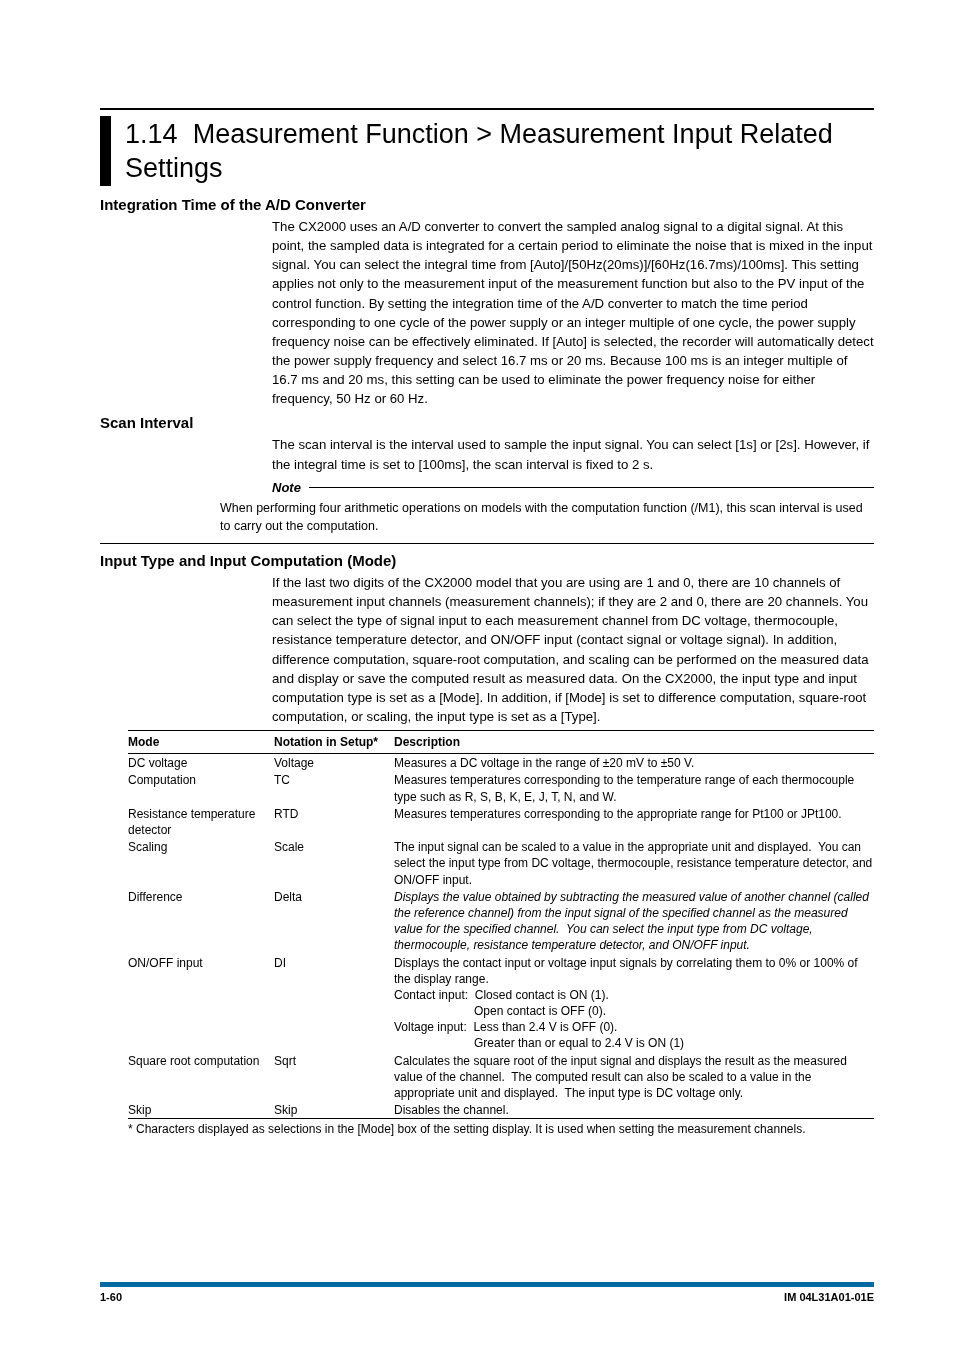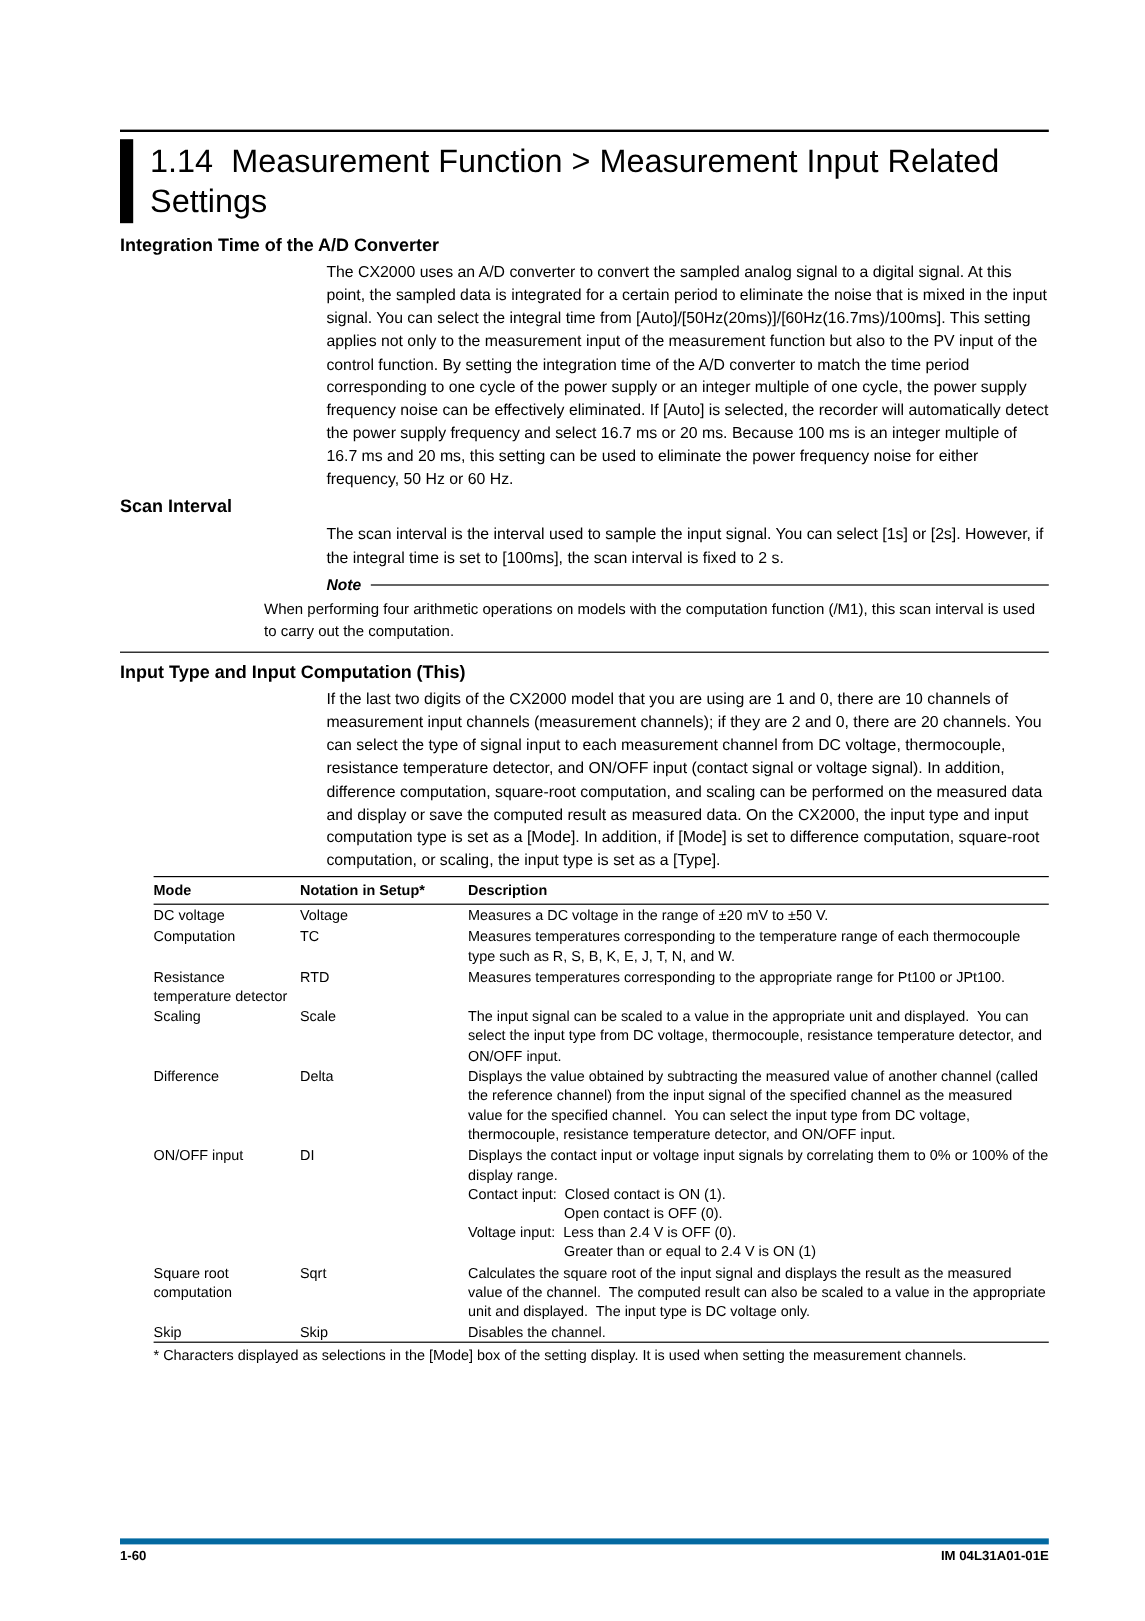--- a/index.html
+++ b/index.html
@@ -78,22 +78,22 @@
     border-top: 1px solid #000;
     border-bottom: 1px solid #000;
     display: flex;
     font-weight: bold;
     padding: 3px 0;
   }
   .trow {
     display: flex;
     padding-top: 1px;
   }
-  .col1 { width: 122px; flex-shrink: 0; }
-  .col2 { width: 140px; flex-shrink: 0; }
+  .col1 { width: 146px; flex-shrink: 0; }
+  .col2 { width: 120px; flex-shrink: 0; }
   .col3 { flex: 1; }
   .tfootnote {
     border-top: 1px solid #000;
     padding-top: 2px;
     font-size: 12px;
   }
   .page-footer {
     position: absolute;
     bottom: 48px;
     left: 100px;
@@ -122,21 +122,21 @@
 
 <div class="section-head">Scan Interval</div>
 <div class="body-block">The scan interval is the interval used to sample the input signal.  You can select [1s] or [2s].  However, if the integral time is set to [100ms], the scan interval is fixed to 2 s.</div>
 <div class="note-row">
   <span class="note-label">Note</span>
   <span class="note-line"></span>
 </div>
 <div class="note-body">When performing four arithmetic operations on models with the computation function (/M1), this scan interval is used to carry out the computation.</div>
 <hr class="hr-full">
 
-<div class="section-head">Input Type and Input Computation (This)</div>
+<div class="section-head">Input Type and Input Computation (Mode)</div>
 <div class="body-block">If the last two digits of the CX2000 model that you are using are 1 and 0, there are 10 channels of measurement input channels (measurement channels); if they are 2 and 0, there are 20 channels.  You can select the type of signal input to each measurement channel from DC voltage, thermocouple, resistance temperature detector, and ON/OFF input (contact signal or voltage signal).  In addition, difference computation, square-root computation, and scaling can be performed on the measured data and display or save the computed result as measured data.  On the CX2000, the input type and input computation type is set as a [Mode].  In addition, if [Mode] is set to difference computation, square-root computation, or scaling, the input type is set as a [Type].</div>
 
 <div class="table-wrap">
   <div class="thr">
     <div class="col1">Mode</div>
     <div class="col2">Notation in Setup*</div>
     <div class="col3">Description</div>
   </div>
   <div id="tbody">
       <div class="trow">
@@ -155,21 +155,21 @@
         <div class="col3" style="white-space: pre-wrap;">Measures temperatures corresponding to the appropriate range for Pt100 or JPt100.</div>
       </div>
       <div class="trow">
         <div class="col1">Scaling</div>
         <div class="col2">Scale</div>
         <div class="col3" style="white-space: pre-wrap;">The input signal can be scaled to a value in the appropriate unit and displayed.  You can select the input type from DC voltage, thermocouple, resistance temperature detector, and ON/OFF input.</div>
       </div>
       <div class="trow">
         <div class="col1">Difference</div>
         <div class="col2">Delta</div>
-        <div class="col3" style="white-space: pre-wrap;">Displays the value obtained by subtracting the measured value of another channel (called the reference channel) from the input signal of the specified channel as the measured value for the specified channel.  You can select the input type from DC voltage, thermocouple, resistance temperature detector, and ON/OFF input.</div>
+        <div class="col3" style="white-space: pre-wrap; font-style: italic;">Displays the value obtained by subtracting the measured value of another channel (called the reference channel) from the input signal of the specified channel as the measured value for the specified channel.  You can select the input type from DC voltage, thermocouple, resistance temperature detector, and ON/OFF input.</div>
       </div>
       <div class="trow">
         <div class="col1">ON/OFF input</div>
         <div class="col2">DI</div>
         <div class="col3" style="white-space: pre-wrap;">Displays the contact input or voltage input signals by correlating them to 0% or 100% of the display range.
 Contact input:  Closed contact is ON (1).
                         Open contact is OFF (0).
 Voltage input:  Less than 2.4 V is OFF (0).
                         Greater than or equal to 2.4 V is ON (1)</div>
       </div>

